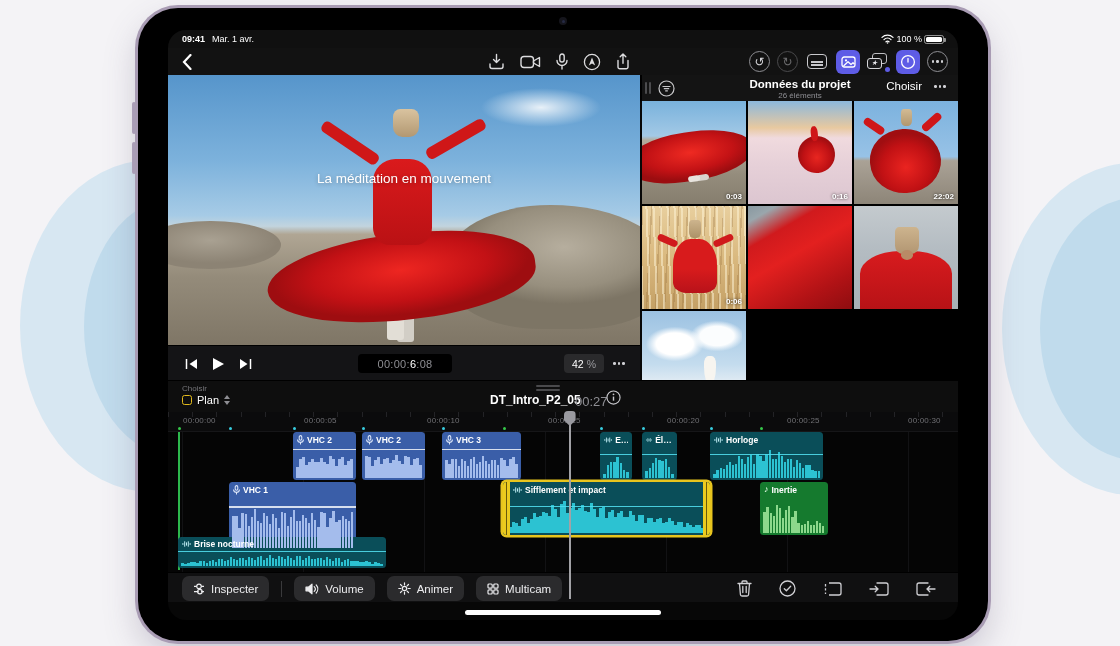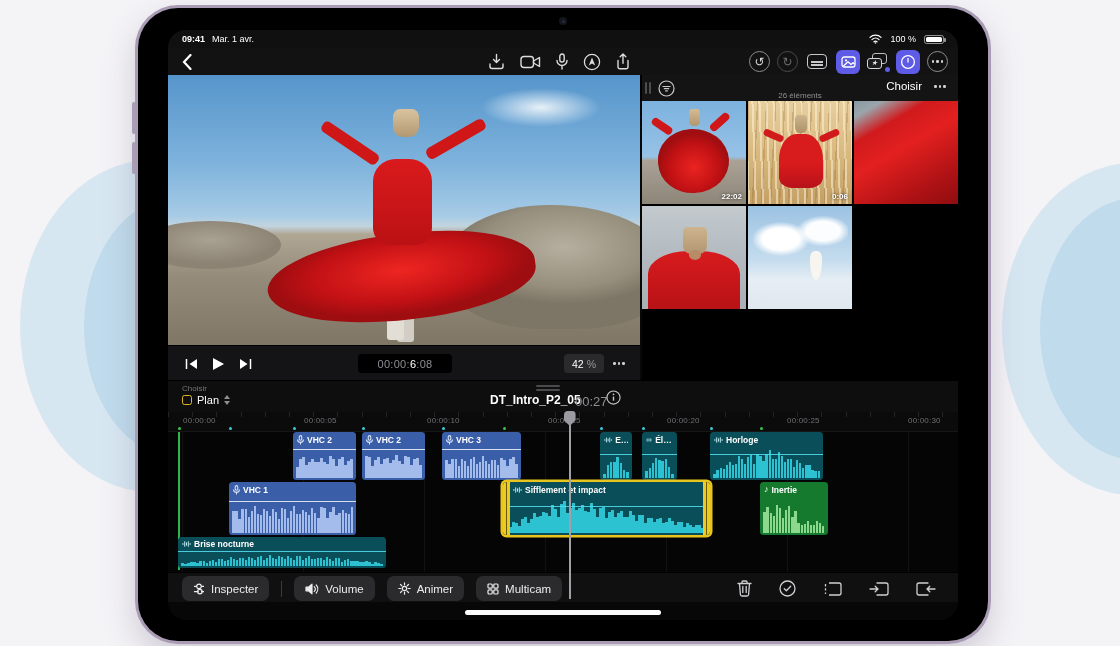--- a/index.html
+++ b/index.html
@@ -12,21 +12,21 @@
 
 .nub{position:absolute;width:4px;height:32px;background:#b4a7bf;border-radius:2px}
 .device{position:absolute;left:138px;top:8px;width:850px;height:633px;background:#000;border-radius:40px;box-shadow:0 0 0 3px #a99cb4,0 14px 34px rgba(90,80,110,.28)}
 .camdot{position:absolute;left:421px;top:9px;width:8px;height:8px;border-radius:50%;background:#15151c}
 .camdot::after{content:"";position:absolute;left:2.5px;top:2.5px;width:3px;height:3px;border-radius:50%;background:#262a44}
 .screen{position:absolute;left:30px;top:22px;width:790px;height:590px;border-radius:18px;background:#070707;overflow:hidden}
 
 .statusbar{position:absolute;left:0;top:0;width:100%;height:18px;background:#101010;color:#fff;font-size:9px}
 .statusbar .lft{position:absolute;left:14px;top:4px;display:flex;gap:7px;align-items:center}
 .st-time{font-weight:bold}
-.statusbar .rgt{position:absolute;right:14px;top:0;height:18px;display:flex;gap:8px;align-items:center}
+.statusbar .rgt{position:absolute;right:14px;top:0;height:18px;display:flex;gap:2px;align-items:center}
 .batt{position:relative;width:20px;height:9px;border:1px solid rgba(255,255,255,.55);border-radius:2.5px}
 .batt::before{content:"";position:absolute;inset:1px;background:#fff;border-radius:1.5px}
 .batt::after{content:"";position:absolute;right:-3px;top:2.5px;width:1.6px;height:4px;background:rgba(255,255,255,.55);border-radius:0 1px 1px 0}
 
 .toolbar{position:absolute;left:0;top:18px;width:100%;height:27px;background:#121212}
 .backbtn{position:absolute;left:14px;top:5px;width:18px;height:18px;display:flex;align-items:center}
 .apptitle{position:absolute;left:40px;top:7px;font-size:12.5px;font-weight:bold;color:#fff;white-space:nowrap}
 .cicons{position:absolute;left:320px;top:0;height:27px;display:flex;gap:15px;align-items:center}
 .ricons{position:absolute;right:10px;top:0;height:27px;display:flex;gap:7px;align-items:center}
 .icbtn{display:flex;align-items:center;justify-content:center;width:24px;height:24px;border-radius:6px}
@@ -267,20 +267,21 @@
         <i class="v-cloud"></i>
         <i class="v-rocks2"></i>
         <i class="v-rocks"></i>
         <i class="v-legs"></i>
         <i class="v-skirt"></i>
         <i class="v-torso"></i>
         <i class="v-arm l"></i>
         <i class="v-arm r"></i>
         <i class="v-hat"></i>
         <div class="v-title">
+          <div class="sub">La méditation en mouvement</div>
         </div>
       </div>
 
       <div class="playbar">
         <span class="tr-ic" style="left:10px">
             <svg width="13" height="12" viewBox="0 0 13 12">
               <path d="M1.5 1v10" stroke="#fff" stroke-width="1.5"></path>
               <path d="M12 1 4.5 6 12 11z" fill="#fff"></path>
             </svg>
           </span>
@@ -314,31 +315,40 @@
       </div>
 
       <div class="panel-h">
         <i class="grab"></i>
         <span class="filter-ic">
             <svg width="17" height="17" viewBox="0 0 17 17" fill="none" stroke="#c8c8ca" stroke-width="1.2">
               <circle cx="8.5" cy="8.5" r="7.5"></circle>
               <path d="M4.5 6.5h8M5.8 8.7h5.4M7.2 10.9h2.6"></path>
             </svg>
           </span>
+        <div class="ph-title">Données du projet</div>
         <div class="ph-sub">26 éléments</div>
         <div class="choisir">Choisir</div>
         <span class="ph-more">
             <span class="dots3">
               <b></b>
               <b></b>
               <b></b>
             </span>
           </span>
       </div>
       <div class="grid">
+        <div class="cell t1">
+            <i class="fig"></i>
+            <b class="dur">0:03</b>
+          </div>
+        <div class="cell t3">
+            <i class="fig"></i>
+            <b class="dur">0:16</b>
+          </div>
         <div class="cell t5">
             <i class="hat"></i>
             <i class="fig"></i>
             <b class="dur">22:02</b>
           </div>
         <div class="cell t6">
             <i class="fig"></i>
             <i class="hat"></i>
             <b class="dur">0:06</b>
           </div>
@@ -574,21 +584,21 @@
               <i style="height:32%"></i>
               <i style="height:43%"></i>
               <i style="height:44%"></i>
               <i style="height:26%"></i>
               <i style="height:22%"></i>
               <i style="height:25%"></i>
             </div>
             <i class="vline"></i>
         </div>
 
-        <div class="clip c-blue" style="left:61px;top:50px;width:127px;height:53px">
+        <div class="clip c-blue" style="left:61px;top:50px;width:127px;height:68px">
           <div class="head">
               <svg width="7" height="10" viewBox="0 0 12 17" fill="none" stroke="#dfe8fa" stroke-width="1.8">
                 <rect x="3.8" y="1" width="4.4" height="8" rx="2.2"></rect>
                 <path d="M1 7.5a5 5 0 0 0 10 0M6 12.5V16"></path>
               </svg>
               <span class="nm">VHC 1</span>
             </div>
           <div class="wave">
               <i style="height:64%"></i>
               <i style="height:64%"></i>

